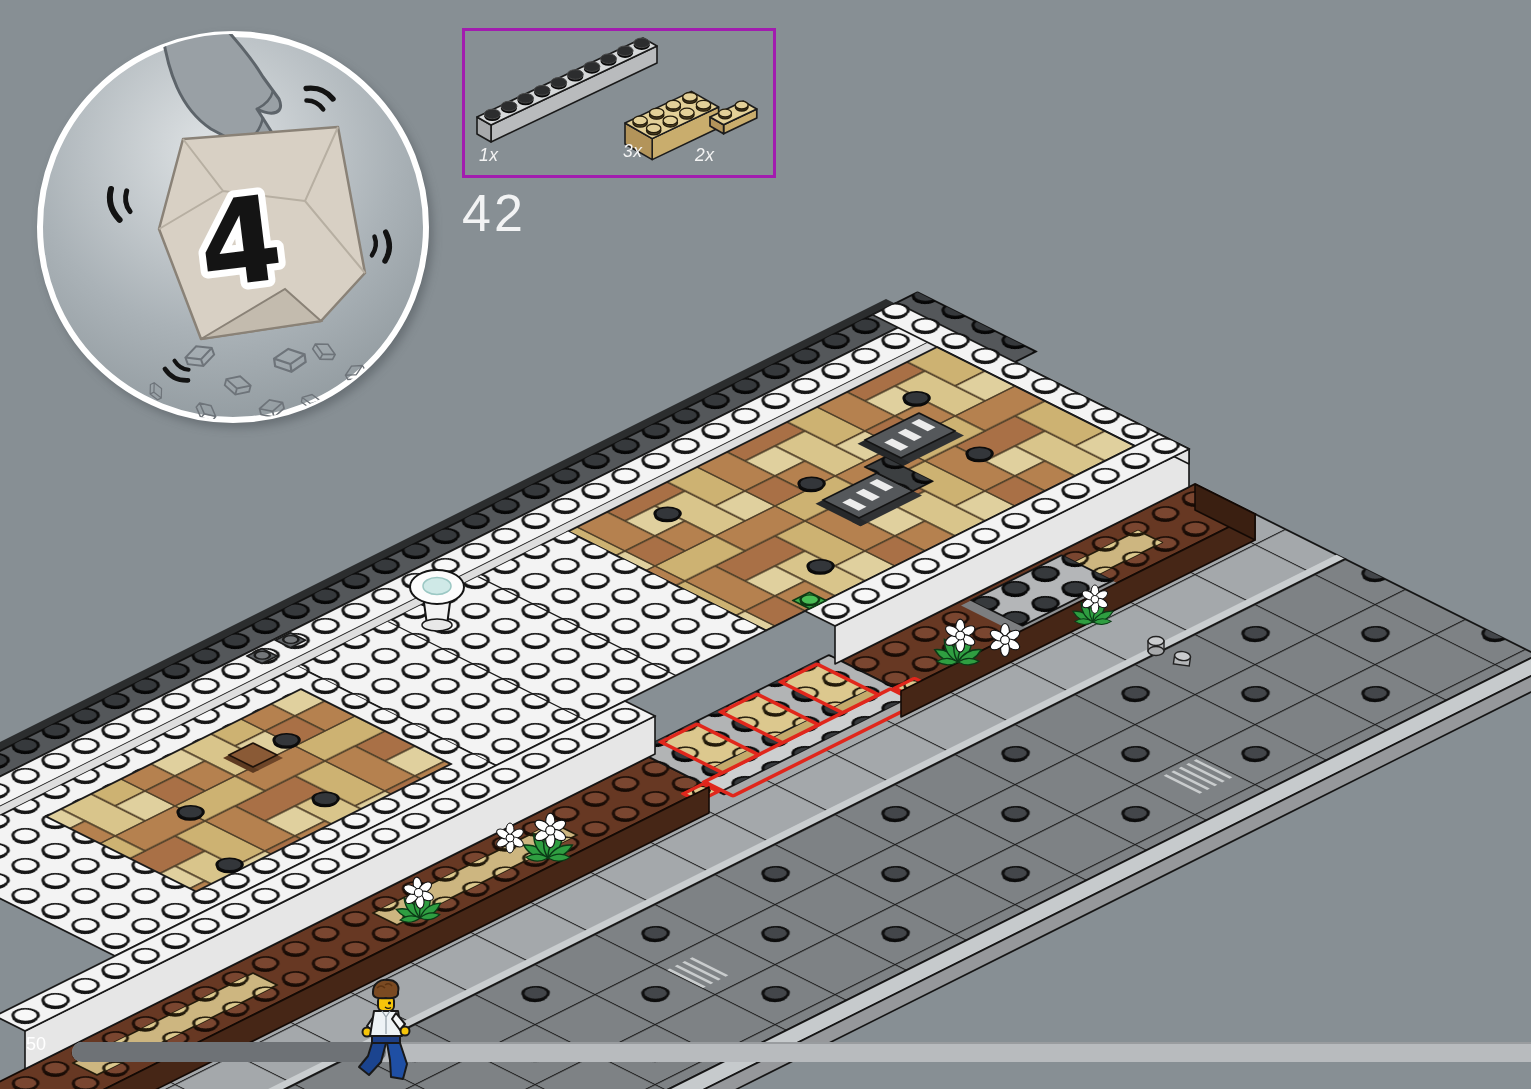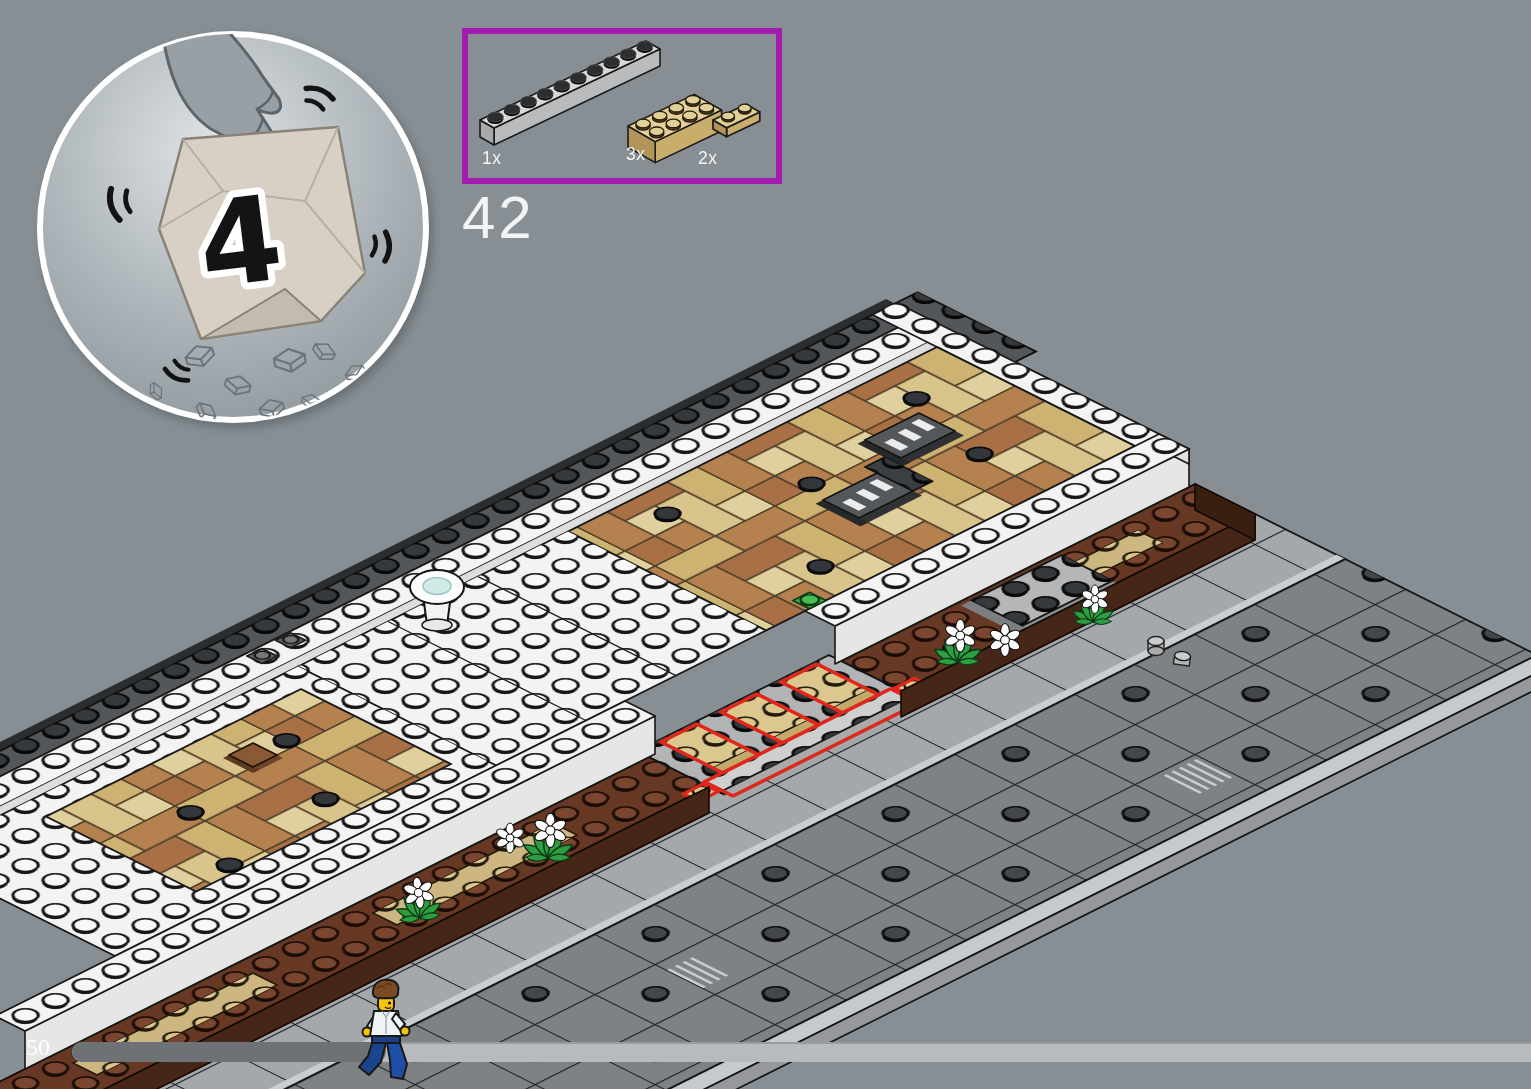--- a/index.html
+++ b/index.html
@@ -4,28 +4,28 @@
 <style>
   :root{
     --background:#878f94; --progress-fill:#6e7276; --progress-track:#b8bbbe;
     --new-part-outline:#e0271c;
   }
   html,body{margin:0;padding:0;}
   body{background:var(--background);font-family:"Liberation Sans",sans-serif;}
   .page{position:relative;width:1531px;height:1089px;overflow:hidden;background:var(--background);}
   .build-svg{position:absolute;left:0;top:0;z-index:1;}
   .bag-callout{position:absolute;left:33px;top:21px;z-index:4;filter:drop-shadow(4px 5px 5px rgba(50,55,60,.35));}
-  .parts-box{position:absolute;left:462px;top:28px;width:308px;height:144px;border:6px solid #a21caf;z-index:4;}
+  .parts-box{position:absolute;left:462px;top:28px;width:308px;height:144px;border:3px solid #a21caf;z-index:4;font-style:italic;}
   .part-icon{position:absolute;}
   .part-qty{position:absolute;color:#f4f4f4;font-size:17.5px;letter-spacing:.5px;}
   .qty-1{left:14px;top:114px;} .qty-2{left:158px;top:110px;} .qty-3{left:230px;top:114px;}
-  .step-number{position:absolute;left:462px;top:183px;color:#f2f3f4;font-size:60px;font-weight:300;letter-spacing:3px;z-index:4;}
+  .step-number{position:absolute;left:462px;top:183px;color:#f2f3f4;font-size:52px;font-weight:300;letter-spacing:3px;z-index:4;}
   .progress-track{position:absolute;left:72px;top:1042px;right:0;height:20px;background:var(--progress-track);border-radius:10px 0 0 10px;z-index:2;box-shadow:inset 0 2px 0 rgba(60,64,68,.25);}
   .progress-fill{position:absolute;left:0;top:0;height:100%;background:var(--progress-fill);border-radius:10px;}
-  .page-number{position:absolute;left:26px;top:1034px;color:#fff;font-size:24px;z-index:3;font-family:Liberation Serif, serif;}
+  .page-number{position:absolute;left:26px;top:1034px;color:#fff;font-size:18px;z-index:3;}
   .minifig{position:absolute;top:976px;width:90px;height:120px;z-index:3;}
 </style>
 </head>
 <body>
 
 <div class="page">
 
   <svg class="build-svg" width="1531" height="1089" viewBox="0 0 1531 1089">
     <defs>
 

